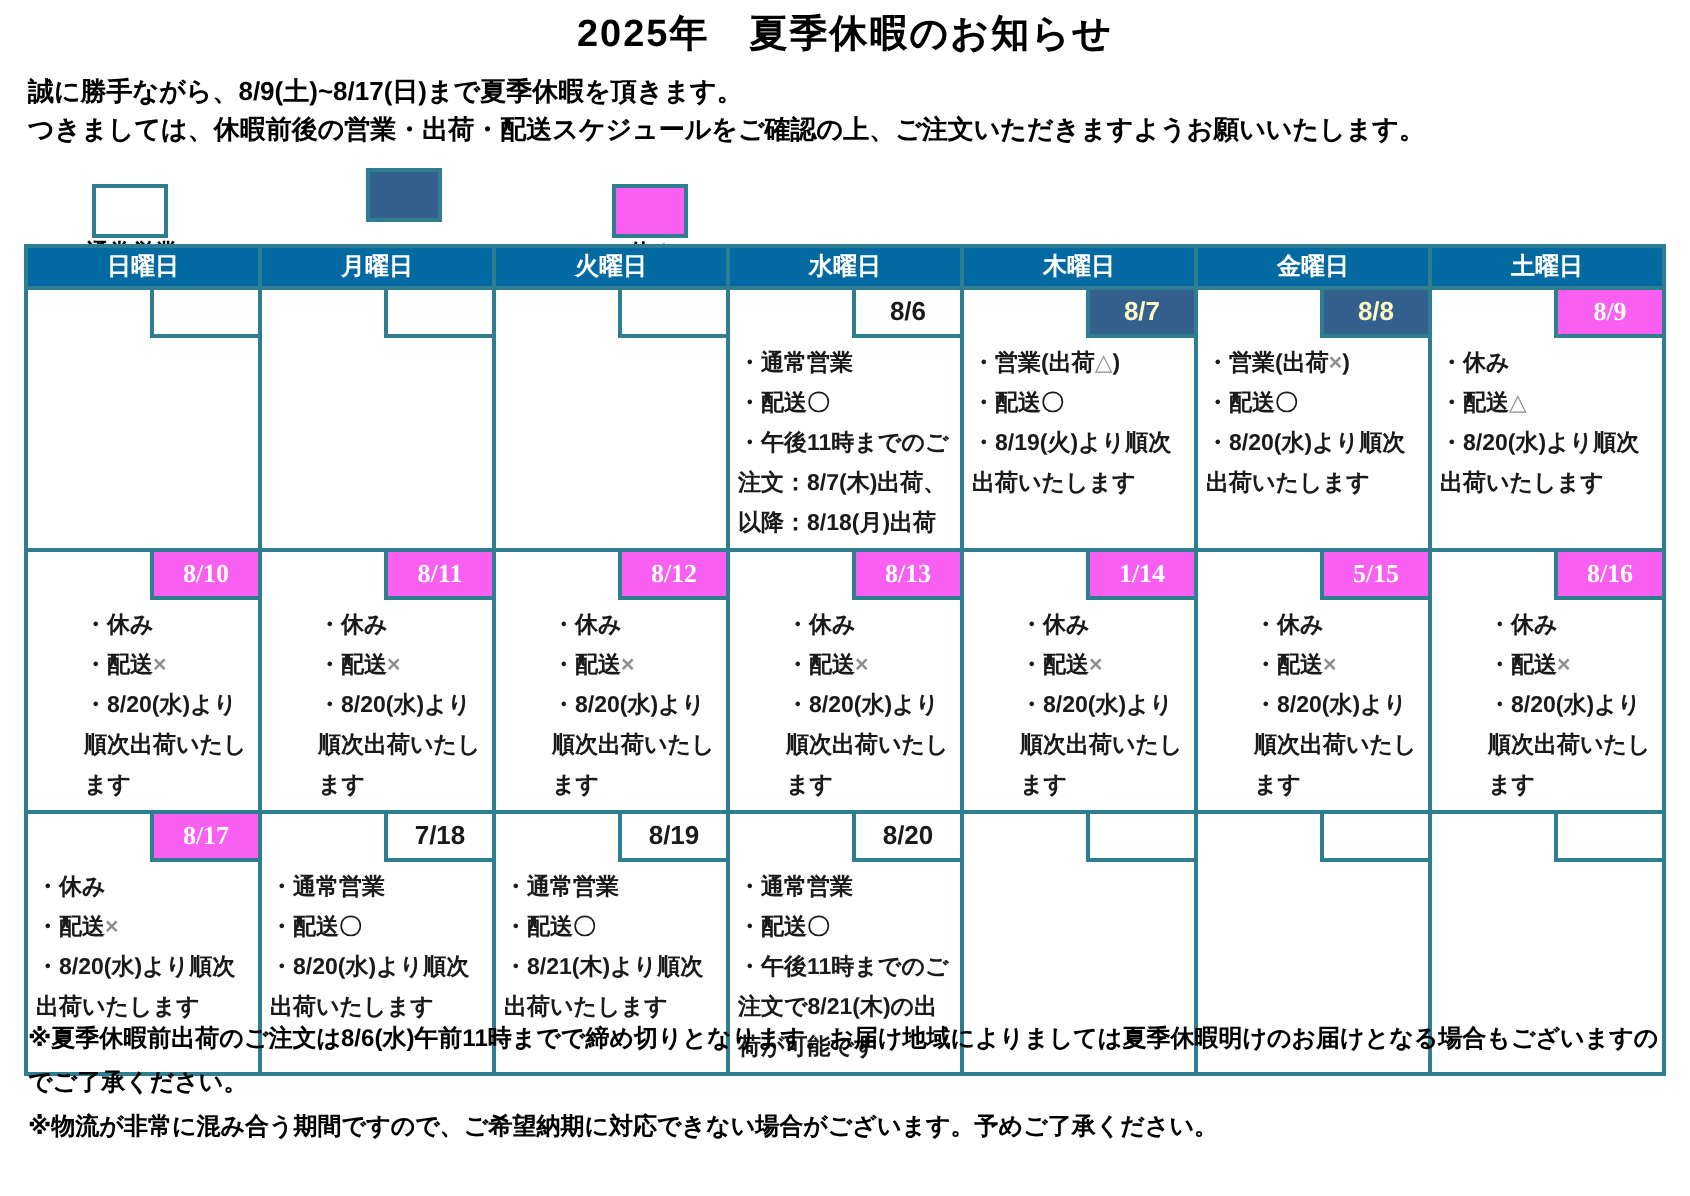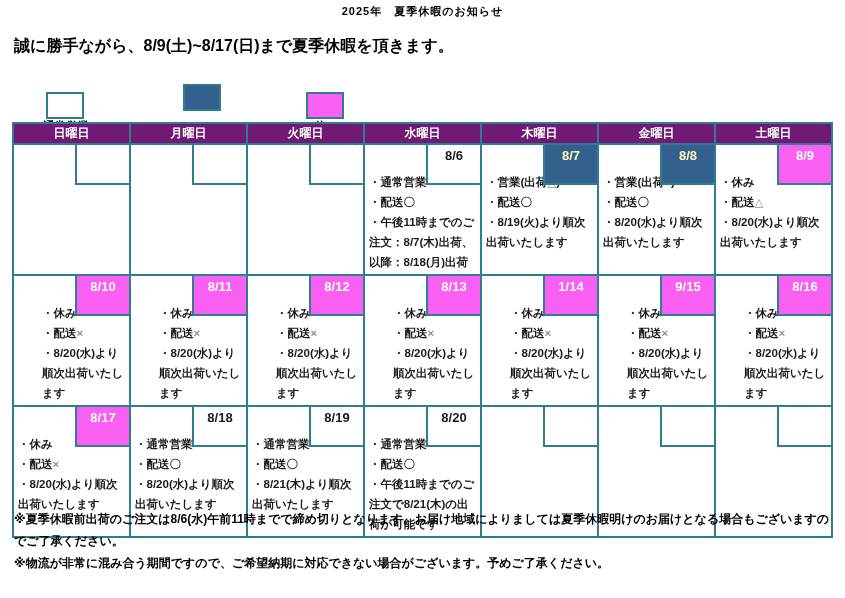--- a/index.html
+++ b/index.html
@@ -7,81 +7,82 @@
   body {
     font-family:"Liberation Sans","DejaVu Sans",sans-serif;
     font-weight:bold;
     color:#1a1a1a;
     position:relative;
   }
   .page { position:relative; width:845px; height:598px; background:#fff; }
 
   .title {
     position:absolute; top:4px; left:0; width:100%;
-    text-align:center; font-size:11px; letter-spacing:1px; color:#000;
-  }
-
-  .intro { position:absolute; top:36px; left:14px; font-size:16px; line-height:19px; color:#000; }
+    text-align:center; font-size:19px; letter-spacing:1px; color:#000;
+  }
+
+  .intro { position:absolute; top:36px; left:14px; font-size:13px; line-height:19px; color:#000; }
 
   .legend { position:absolute; top:84px; left:40px; display:flex; align-items:center; }
   .legend-item { display:flex; align-items:center;flex-direction:column; }
   .legend-item + .legend-item { margin-left:0; }
   .swatch {
     width:38px; height:27px; border:2px solid #2E7D90; flex:0 0 auto;
   }
   .swatch.normal  { background:#ffffff; }
   .swatch.limited { background:#33608D; }
   .swatch.closed  { background:#F95FF0; }
   .legend-label { font-size:11.5px; margin-left:3px; color:#000; white-space:nowrap; }
   .gap-a { margin-right:29px; }
   .gap-b { margin-right:20px;gap:16px; }
 
   .cal-wrap { position:absolute; top:122px; left:12px; }
   table.cal {
     border-collapse:collapse; table-layout:fixed; width:821px;
   }
   .cal th, .cal td { border:2px solid #2E7D90; }
   .cal th {
-    height:21px; background:#701a75; color:#ffffff;
+    height:21px; background:#0369a1; color:#ffffff;
     font-size:12px; font-weight:bold; text-align:center; padding:0;
   }
   .cal td {
     position:relative; vertical-align:top; background:#fff;
     padding:27px 3px 2px 4px;
     font-size:11.5px; line-height:20px;
   }
   tr.r1 td { height:123px; }
   tr.r2 td { height:112px;padding-left:28px; }
   tr.r3 td { height:128px; }
 
   .badge {
     position:absolute; top:0; right:0;
-    width:54px; height:40px; line-height:22px;
+    width:54px; height:24px; line-height:22px;
     border-left:2px solid #2E7D90; border-bottom:2px solid #2E7D90;
     text-align:center; font-size:13px; font-weight:bold;
     background:#ffffff; color:#1a1a1a;
   }
   td.limited .badge { background:#33608D; color:#fef9c3; }
-  td.closed  .badge { background:#F95FF0; color:#ffffff; }
+  td.closed  .badge { background:#F95FF0; color:#ffffff;font-family:Liberation Serif, serif; }
 
   .cell-line { word-break:break-all; }
   .sym { color:#8f8f8f; }
 
   .notes { position:absolute; top:508px; left:14px; width:822px; font-size:12px; line-height:22px; color:#000; }
   .note-line { word-break:break-all; }
 </style>
 </head>
 <body>
 
 <div class="page">
 
   <div class="title">2025年　夏季休暇のお知らせ</div>
 
   <div class="intro">
     <div>誠に勝手ながら、8/9(土)~8/17(日)まで夏季休暇を頂きます。</div>
+    <div>つきましては、休暇前後の営業・出荷・配送スケジュールをご確認の上、ご注文いただきますようお願いいたします。</div>
   </div>
 
   <div class="legend">
     <div class="legend-item gap-a">
       <span class="swatch normal"></span>
       <span class="legend-label">通常営業</span>
     </div>
     <div class="legend-item gap-b">
       <span class="swatch limited"></span>
       <span class="legend-label">営業（出荷制限あり/出荷不可）</span>
@@ -166,41 +167,41 @@
             <div class="cell-line">・配送<span class="sym">×</span></div>
             <div class="cell-line">・8/20(水)より順次出荷いたします</div>
           </td>
           <td class="closed">
             <div class="badge">1/14</div>
             <div class="cell-line">・休み</div>
             <div class="cell-line">・配送<span class="sym">×</span></div>
             <div class="cell-line">・8/20(水)より順次出荷いたします</div>
           </td>
           <td class="closed">
-            <div class="badge">9/15</div>
+            <div class="badge">5/15</div>
             <div class="cell-line">・休み</div>
             <div class="cell-line">・配送<span class="sym">×</span></div>
             <div class="cell-line">・8/20(水)より順次出荷いたします</div>
           </td>
           <td class="closed">
             <div class="badge">8/16</div>
             <div class="cell-line">・休み</div>
             <div class="cell-line">・配送<span class="sym">×</span></div>
             <div class="cell-line">・8/20(水)より順次出荷いたします</div>
           </td>
         </tr>
         <tr class="r3">
           <td class="closed">
             <div class="badge">8/17</div>
             <div class="cell-line">・休み</div>
             <div class="cell-line">・配送<span class="sym">×</span></div>
             <div class="cell-line">・8/20(水)より順次出荷いたします</div>
           </td>
           <td class="normal">
-            <div class="badge">8/18</div>
+            <div class="badge">7/18</div>
             <div class="cell-line">・通常営業</div>
             <div class="cell-line">・配送〇</div>
             <div class="cell-line">・8/20(水)より順次出荷いたします</div>
           </td>
           <td class="normal">
             <div class="badge">8/19</div>
             <div class="cell-line">・通常営業</div>
             <div class="cell-line">・配送〇</div>
             <div class="cell-line">・8/21(木)より順次出荷いたします</div>
           </td>

